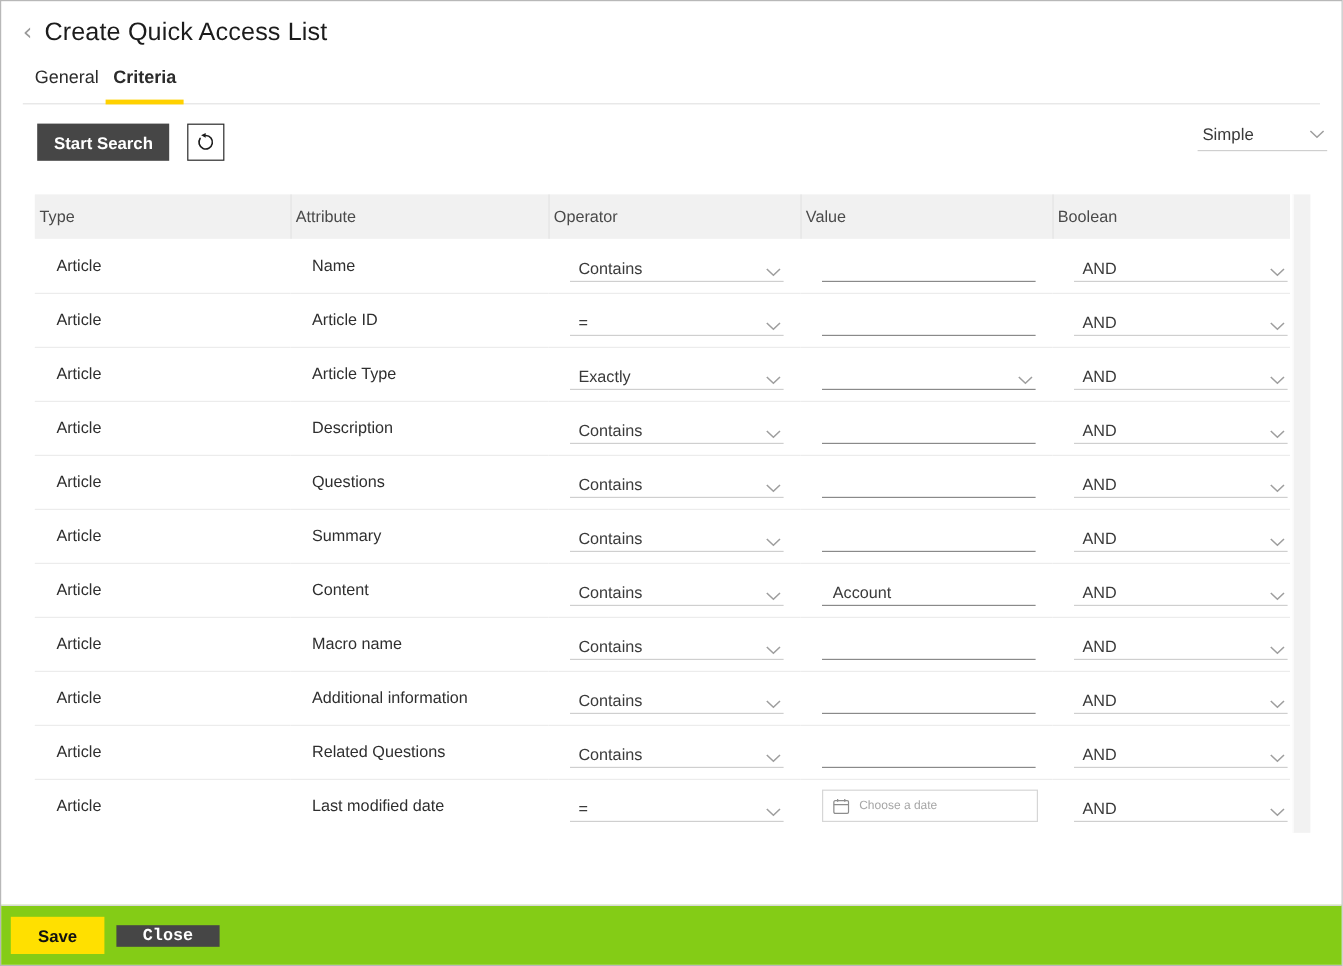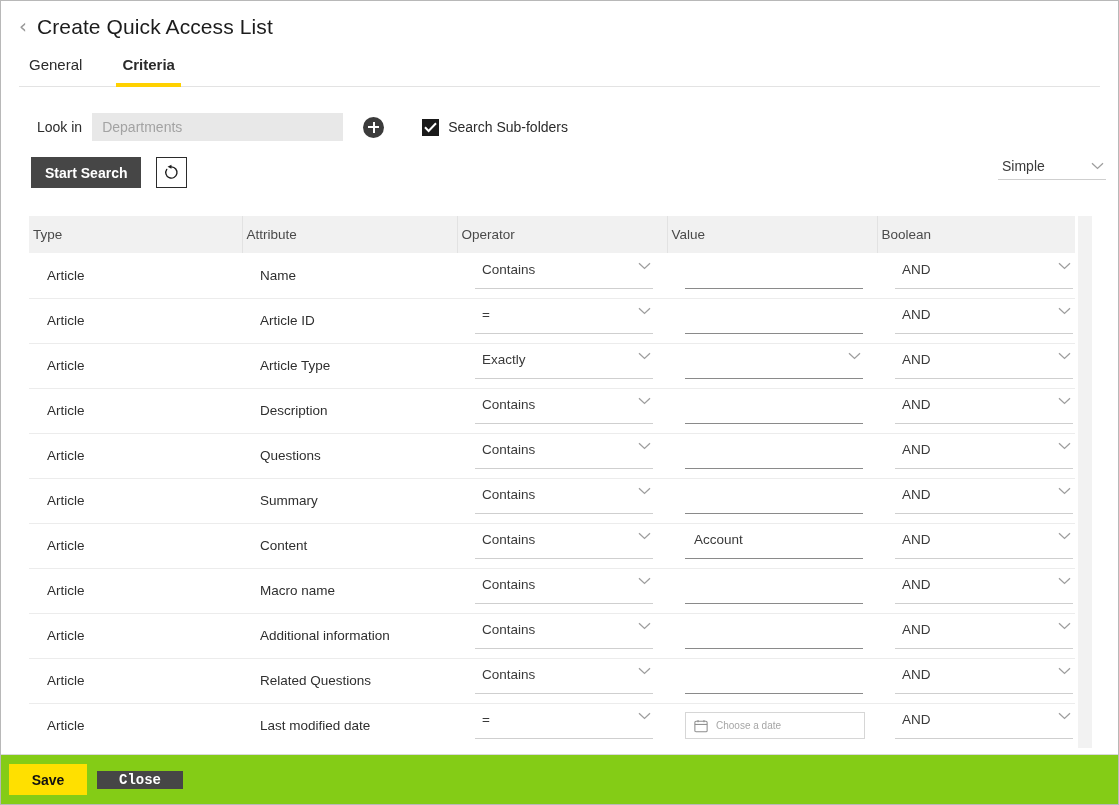--- a/index.html
+++ b/index.html
@@ -38,21 +38,20 @@
     font-size: 21px;
     color: #1c1c1c;
     font-weight: 400;
     letter-spacing: .1px;
   }
 
   
   .tabs {
     margin: 13px 0 0 22px;
     display: flex;
-    gap: 28px;
     position: relative;
   }
   .tab {
     font-size: 15px;
     color: #2b2b2b;
     padding: 4px 6px 10px 6px;
     cursor: pointer;
     border-bottom: 4px solid transparent;
   }
   .tab.active { font-weight: bold; border-bottom-color: #ffd100; }
@@ -173,21 +172,21 @@
   .col-type { width: 213px; }
   .col-attr { width: 215px; }
   .col-op   { width: 210px; }
   .col-val  { width: 210px; }
   .col-bool { width: 198px; }
 
   
   .ufield {
     width: 178px; height: 27px;
     border-bottom: 1px solid #cfcfcf;
-    display: flex; align-items: flex-start; justify-content: space-between;
+    display: flex; align-items: flex-end; justify-content: space-between;
     padding: 0 2px 3px 7px;
     cursor: pointer;
   }
   .ufield span { font-size: 13.5px; color: #3a3a3a; }
   .ufield.val {
     border-bottom: 1px solid #8a8a8a;
     padding-left: 9px;
   }
   .ufield.val.text { cursor: text; }
   .chev { color: #9e9e9e; display: flex; align-items: center; }
@@ -244,33 +243,20 @@
     <div class="back-chevron">‹</div>
     <div class="page-title">Create Quick Access List</div>
   </div>
 
   <div class="tabs">
     <div class="tab">General</div>
     <div class="tab active">Criteria</div>
   </div>
   <div class="tabs-rule"></div>
 
-  <div class="lookin-row">
-    <div class="lookin-label">Look in</div>
-    <input class="lookin-input" type="text" value="" placeholder="Departments" style="">
-    <div class="plus-btn"></div>
-    <div class="subfolders">
-      <div class="cbox">
-        <svg width="13" height="11" viewBox="0 0 13 11">
-          <path d="M1 5.3 L4.6 9 L12 1.2" stroke="#ffffff" stroke-width="2" fill="none"></path>
-        </svg>
-      </div>
-      <div class="subfolders-label">Search Sub-folders</div>
-    </div>
-  </div>
 
   <div class="search-row">
     <button class="start-search">Start Search</button>
     <div class="reset-btn">
       <svg width="17" height="17" viewBox="0 0 20 20">
         <path d="M10 3.4 A6.6 6.6 0 1 1 4.4 6.3" stroke="#1b1b1b" stroke-width="1.6" fill="none" stroke-linecap="round"></path>
         <path d="M9.9 0.9 L9.9 5.6 L5.4 3.3 Z" fill="#1b1b1b"></path>
       </svg>
     </div>
     <div class="mode-select">

